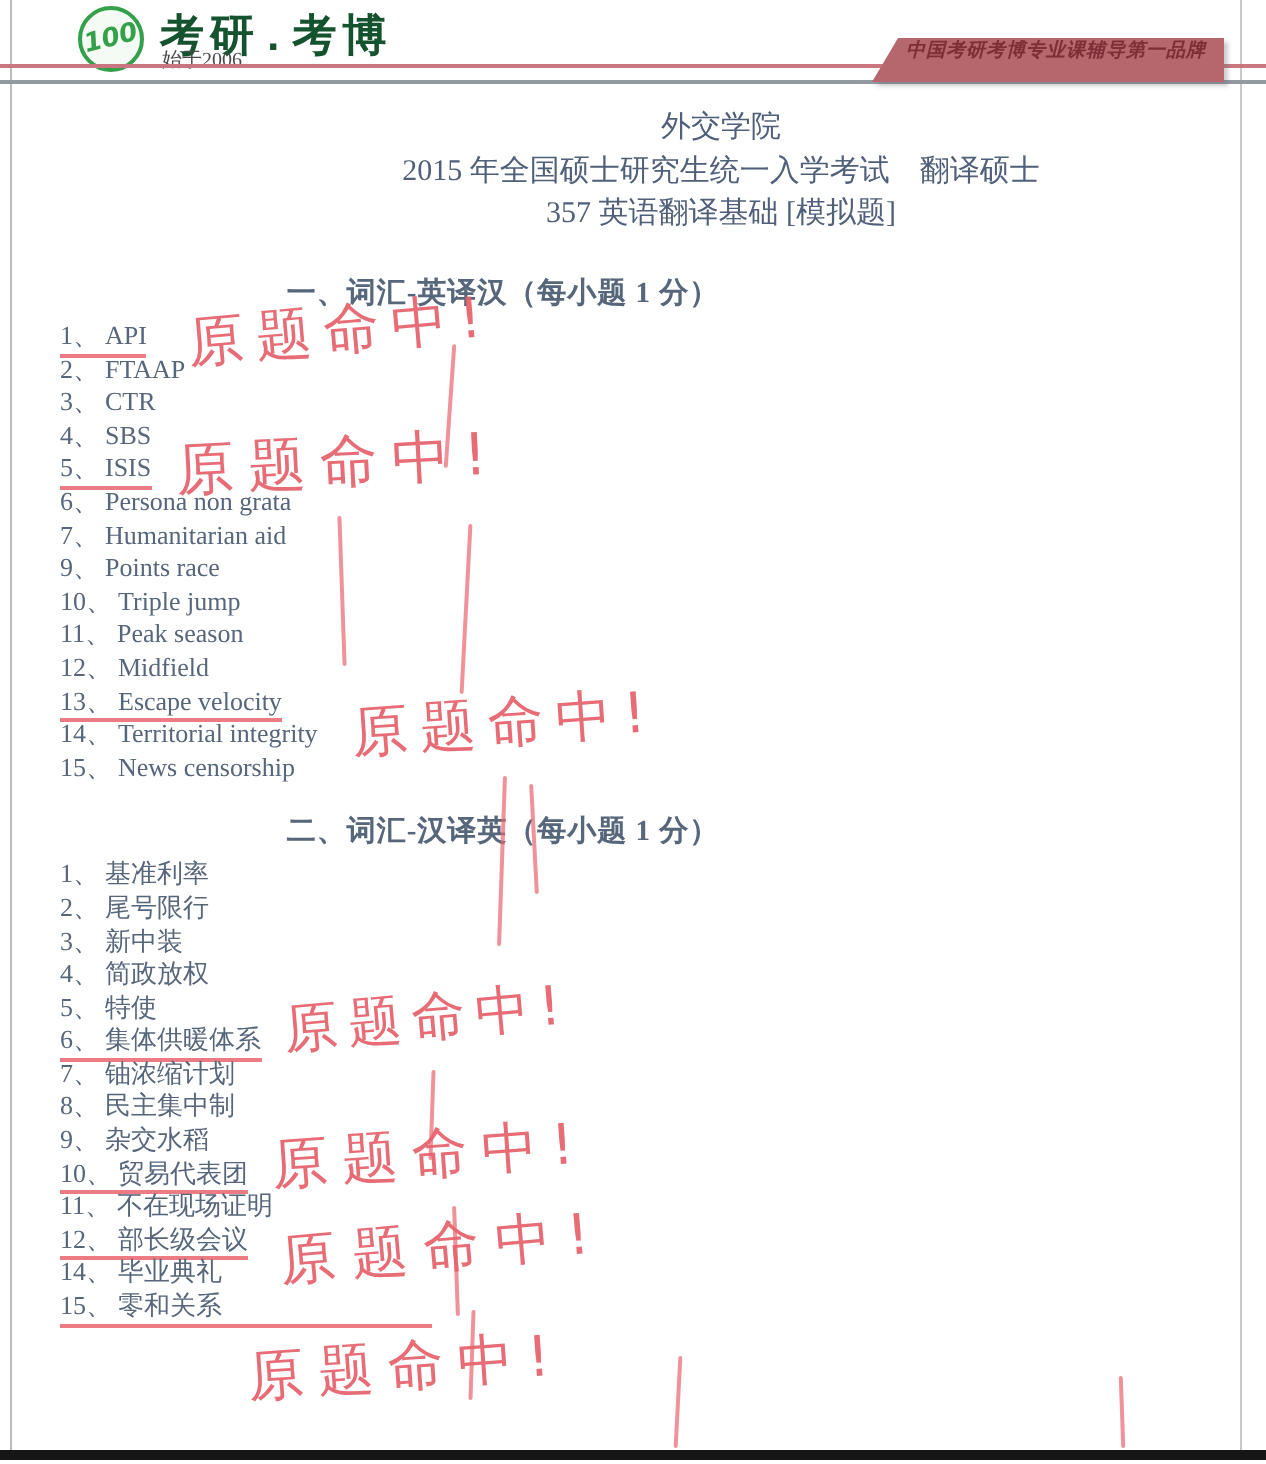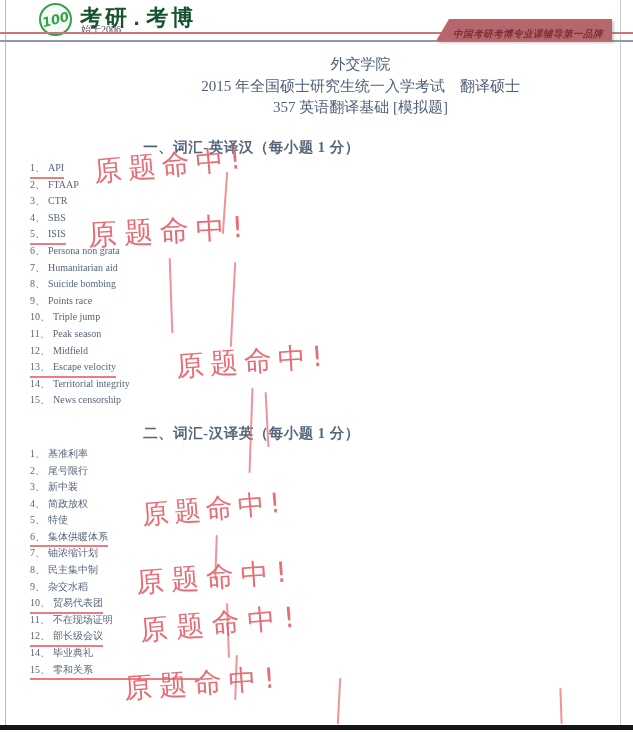--- a/index.html
+++ b/index.html
@@ -19,34 +19,34 @@
         font-family:"DejaVu Sans",sans-serif;transform:rotate(-14deg);}
   .brand-title{position:absolute;left:80px;top:3px;font-size:22px;font-weight:bold;color:#14532d;
         letter-spacing:3px;font-family:Liberation Mono, monospace;}
   .brand-sub{position:absolute;left:81px;top:23px;font-size:10px;color:#4a4a4a;}
 
   .rule-pink{position:absolute;left:0;top:32px;width:633px;height:2px;background:#c97680;}
   .rule-gray{position:absolute;left:0;top:40px;width:633px;height:2px;background:#9299a1;}
 
   .banner-wrap{position:absolute;left:436px;top:19px;filter:drop-shadow(2px 2px 1px rgba(110,110,110,.35));}
   .banner{width:176px;height:22px;background:#b5676d;clip-path:polygon(13px 0,100% 0,100% 100%,0 100%);
-        display:flex;align-items:flex-end;justify-content:center;padding-left:8px;box-sizing:border-box;}
+        display:flex;align-items:flex-start;justify-content:center;padding-left:8px;box-sizing:border-box;}
   .banner span{font-size:9.5px;font-weight:bold;font-style:italic;color:#7e2e36;
         letter-spacing:.5px;white-space:nowrap;}
 
   
   .title-block{position:absolute;left:0;top:54px;width:633px;text-align:center;
         color:#50607a;font-size:15px;line-height:21.5px;padding-left:44px;}
 
   
   .content{position:absolute;left:30px;top:138px;width:430px;color:#56667b;}
   .sec-heading{font-size:14.5px;font-weight:bold;padding-left:13px;line-height:19px;
         margin-bottom:3px;letter-spacing:.5px;text-align:center;}
   .sec-heading.second{margin-top:15px;}
-  .item{line-height:16.6px;height:16.6px;font-size:10px;white-space:nowrap;}
+  .item{line-height:16.6px;height:16.6px;font-size:13px;white-space:nowrap;}
   .iw{display:inline-block;}
   .iw.hit{border-bottom:2px solid rgba(233,100,110,.85);}
   .iw.hit-wide{border-bottom:2px solid rgba(233,100,110,.85);padding-right:105px;}
   .num{margin-right:3px;}
 
   
   .ann{position:absolute;color:rgba(229,95,105,.92);font-family:"DejaVu Sans",sans-serif;
         white-space:nowrap;transform-origin:left center;}
   .a1{left:94px;top:153px;font-size:28px;letter-spacing:6px;transform:rotate(-5deg);}
   .a2{left:88px;top:216px;font-size:29px;letter-spacing:7px;transform:rotate(-3deg);}
@@ -99,21 +99,20 @@
   <div class="content">
     <div class="sec-heading">一、词汇-英译汉（每小题 1 分）</div>
 
     <div class="item"><span class="iw hit"><span class="num">1、</span><span>API</span></span></div>
     <div class="item"><span class="iw"><span class="num">2、</span><span>FTAAP</span></span></div>
     <div class="item"><span class="iw"><span class="num">3、</span><span>CTR</span></span></div>
     <div class="item"><span class="iw"><span class="num">4、</span><span>SBS</span></span></div>
     <div class="item"><span class="iw hit"><span class="num">5、</span><span>ISIS</span></span></div>
     <div class="item"><span class="iw"><span class="num">6、</span><span>Persona non grata</span></span></div>
     <div class="item"><span class="iw"><span class="num">7、</span><span>Humanitarian aid</span></span></div>
-    <div class="item"><span class="iw"><span class="num">8、</span><span>Suicide bombing</span></span></div>
     <div class="item"><span class="iw"><span class="num">9、</span><span>Points race</span></span></div>
     <div class="item"><span class="iw"><span class="num">10、</span><span>Triple jump</span></span></div>
     <div class="item"><span class="iw"><span class="num">11、</span><span>Peak season</span></span></div>
     <div class="item"><span class="iw"><span class="num">12、</span><span>Midfield</span></span></div>
     <div class="item"><span class="iw hit"><span class="num">13、</span><span>Escape velocity</span></span></div>
     <div class="item"><span class="iw"><span class="num">14、</span><span>Territorial integrity</span></span></div>
     <div class="item"><span class="iw"><span class="num">15、</span><span>News censorship</span></span></div>
 
     <div class="sec-heading second">二、词汇-汉译英（每小题 1 分）</div>
 

